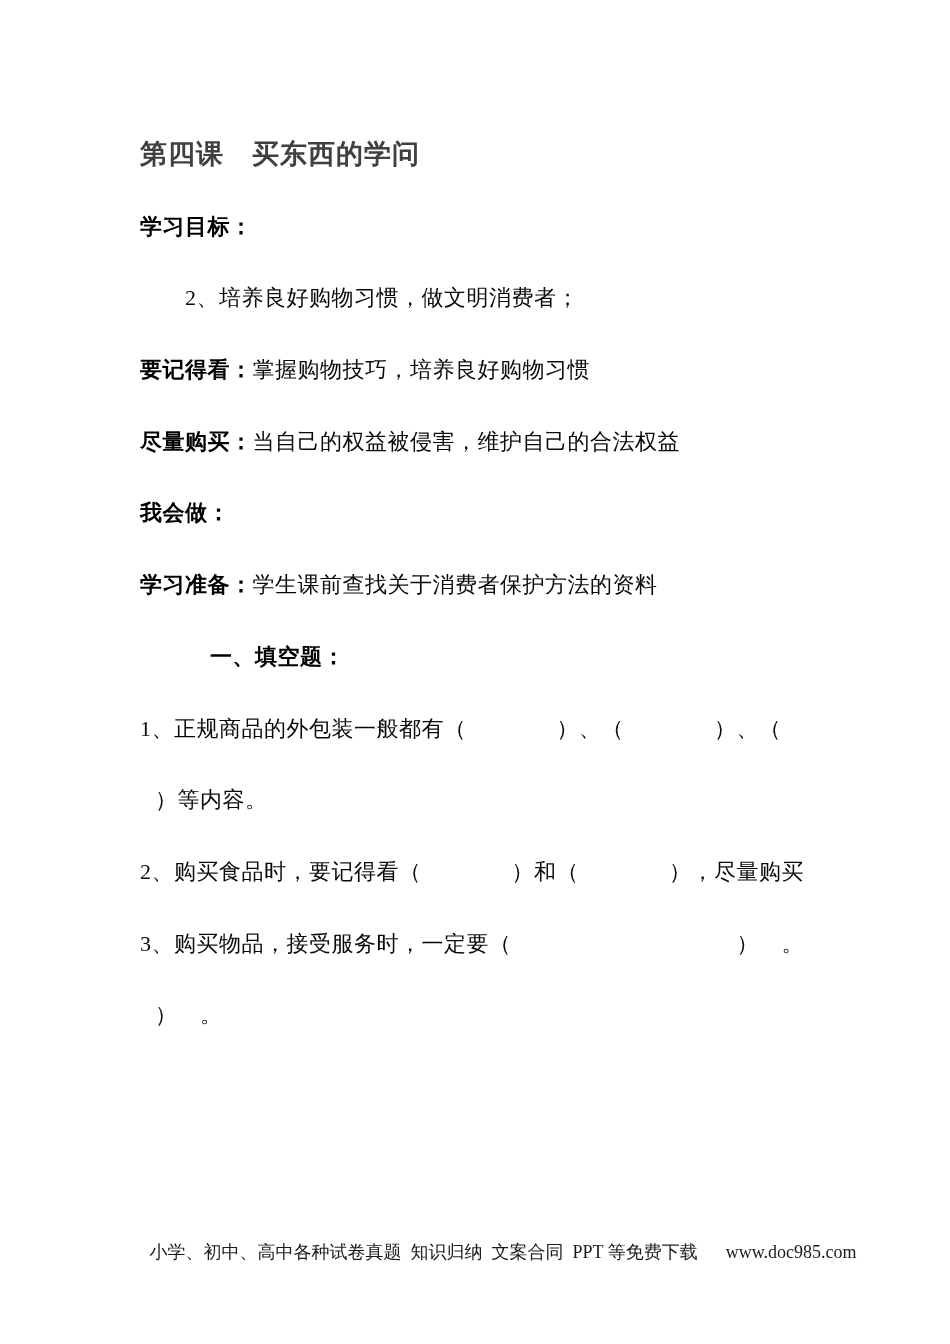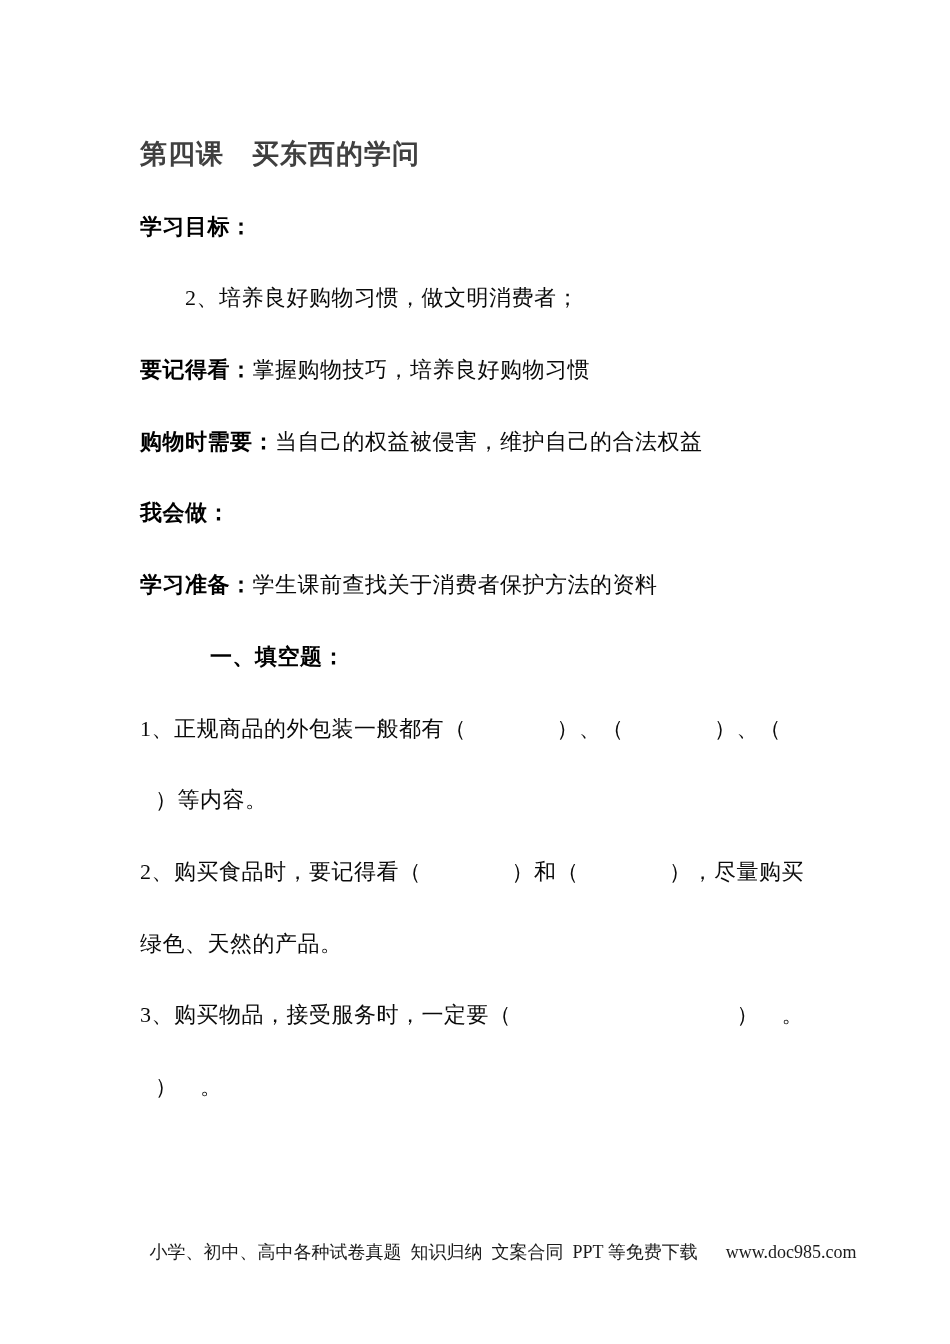--- a/index.html
+++ b/index.html
@@ -61,30 +61,29 @@
 <div class="doc">
 
   <h1 class="title">第四课　买东西的学问</h1>
 
   <p class="line"><span class="b">学习目标：</span></p>
 
   <p class="line ind45">2、培养良好购物习惯，做文明消费者；</p>
 
   <p class="line"><span class="b">要记得看：</span><span>掌握购物技巧，培养良好购物习惯</span></p>
 
-  <p class="line"><span class="b">购物时需要：</span><span>当自己的权益被侵害，维护自己的合法权益</span></p>
+  <p class="line"><span class="b">尽量购买：</span><span>当自己的权益被侵害，维护自己的合法权益</span></p>
 
   <p class="line"><span class="b">我会做：</span></p>
 
   <p class="line"><span class="b">学习准备：</span><span>学生课前查找关于消费者保护方法的资料</span></p>
 
   <p class="line ind70"><span class="b">一、填空题：</span></p>
 
   <p class="line">1、正规商品的外包装一般都有（　　　　）、（　　　　）、（</p>
   <p class="line ind15">）等内容。</p>
   <p class="line">2、购买食品时，要记得看（　　　　）和（　　　　），尽量购买</p>
-  <p class="line">绿色、天然的产品。</p>
   <p class="line">3、购买物品，接受服务时，一定要（　　　　　　　　　　）　。</p>
   <p class="line ind15">）　。</p>
 
 </div>
 
 <div class="footer"><span>小学、初中、高中各种试卷真题  知识归纳  文案合同  PPT 等免费下载</span><span class="url">www.doc985.com</span></div>
 
 </body></html>

